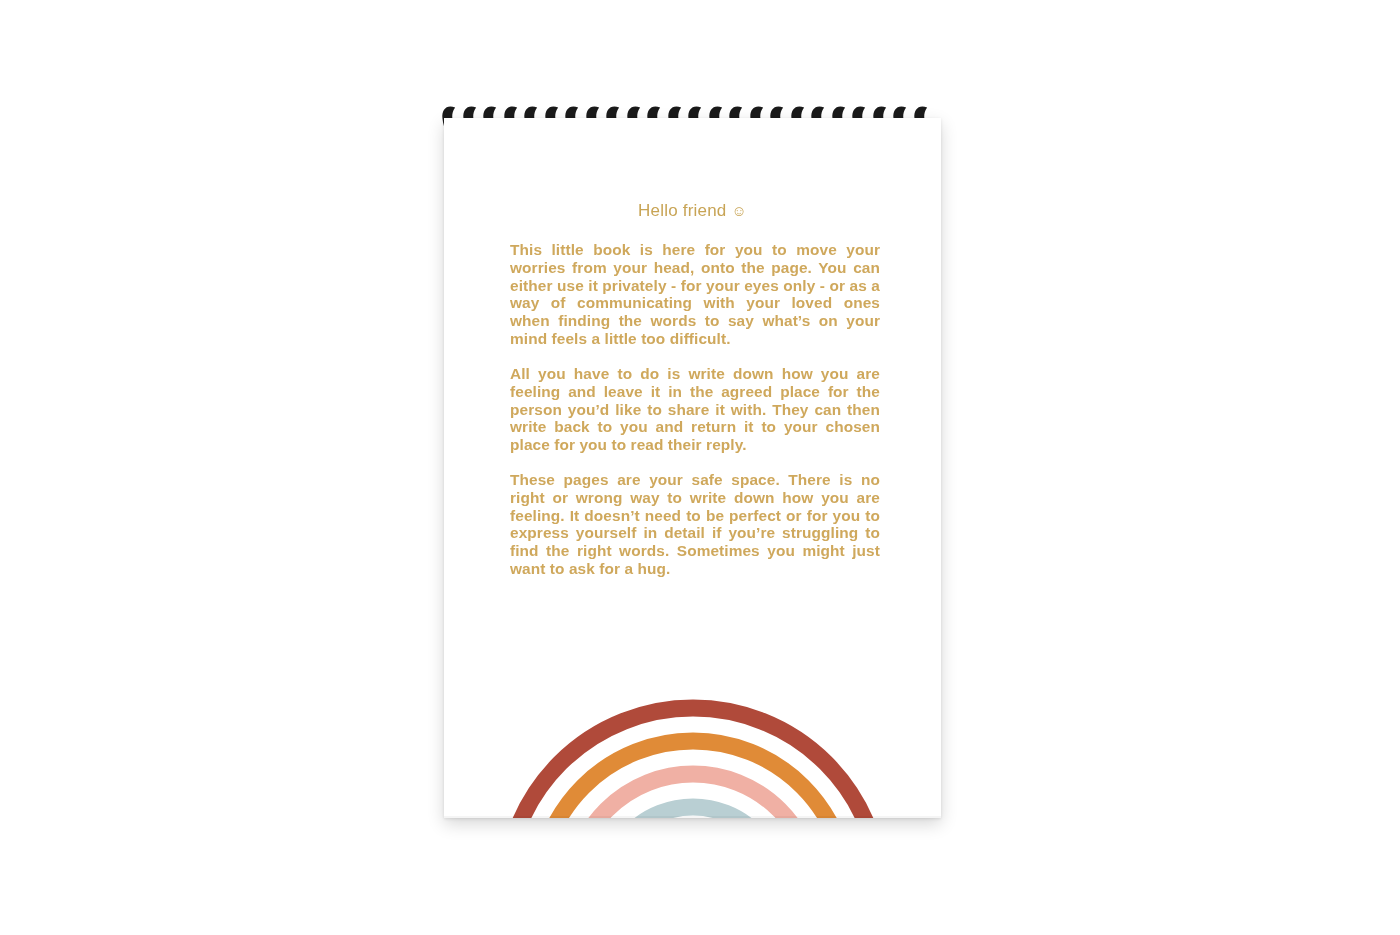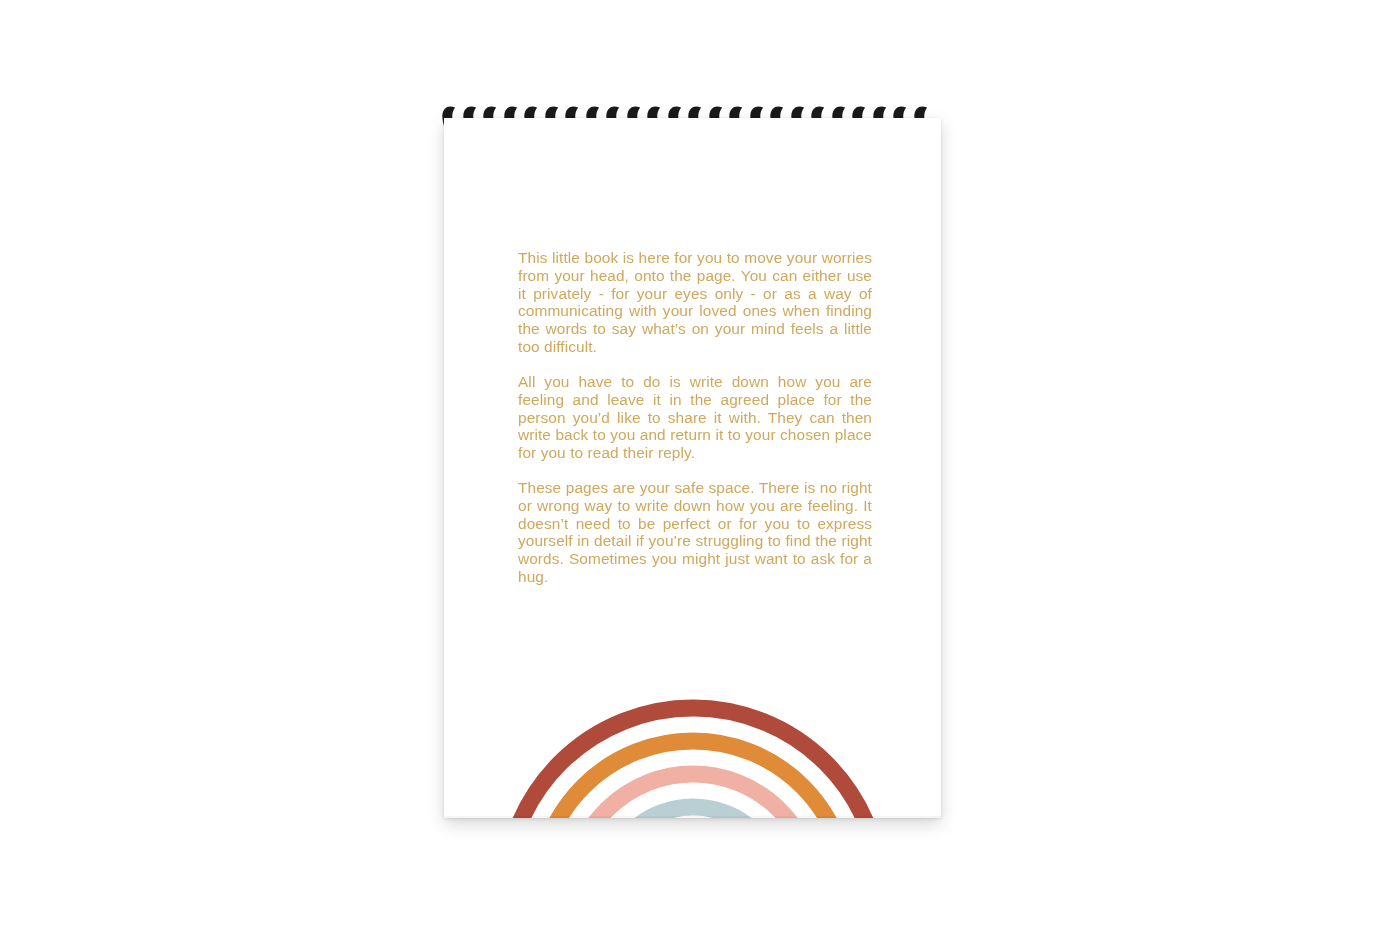--- a/index.html
+++ b/index.html
@@ -85,21 +85,21 @@
     line-height: 17.8px;
     text-align: justify;
     text-justify: inter-word;
     letter-spacing: .1px;
   }
   .body-copy.p1 { top: 123px; }
   .body-copy.p2 { top: 247px; }
   .body-copy.p3 { top: 353px; }
   .body-copy.p4 { top: 477px; }
 
-  .body-copy p { margin: 8px; }
+  .body-copy p { margin: 0; font-weight: bold; }
 
   
   #rainbow {
     position: absolute;
     left: 50%;
     transform: translateX(-50%);
     bottom: -78px;
     width: 400px;
     height: 210px;
   }
@@ -191,20 +191,24 @@
         <path d="M15.5 3 C 7 -0.5, 1.5 5, 2.5 14 C 3.6 24.5, 9 36, 13.5 42 C 16.5 38, 17 30, 14.5 22 C 12.5 15.5, 11 9, 15.5 3 Z" fill="#1a1a1a"></path>
       </svg>
       <svg class="coil" viewBox="0 0 21 44">
         <path d="M15.5 3 C 7 -0.5, 1.5 5, 2.5 14 C 3.6 24.5, 9 36, 13.5 42 C 16.5 38, 17 30, 14.5 22 C 12.5 15.5, 11 9, 15.5 3 Z" fill="#1a1a1a"></path>
       </svg>
     </div>
 
   <div id="notebook">
     <div id="page-content">
 
+      <div class="greeting">
+        <span>Hello friend</span>
+        <span class="smiley">☺</span>
+      </div>
 
       <div class="body-copy p1">
         <p>This little book is here for you to move your worries from your head, onto the page. You can either use it privately - for your eyes only - or as a way of communicating with your loved ones when finding the words to say what’s on your mind feels a little too difficult.</p>
       </div>
 
       <div class="body-copy p3">
         <p>These pages are your safe space. There is no right or wrong way to write down how you are feeling. It doesn’t need to be perfect or for you to express yourself in detail if you’re struggling to find the right words. Sometimes you might just want to ask for a hug.</p>
       </div>
 
       <div class="body-copy p2">

